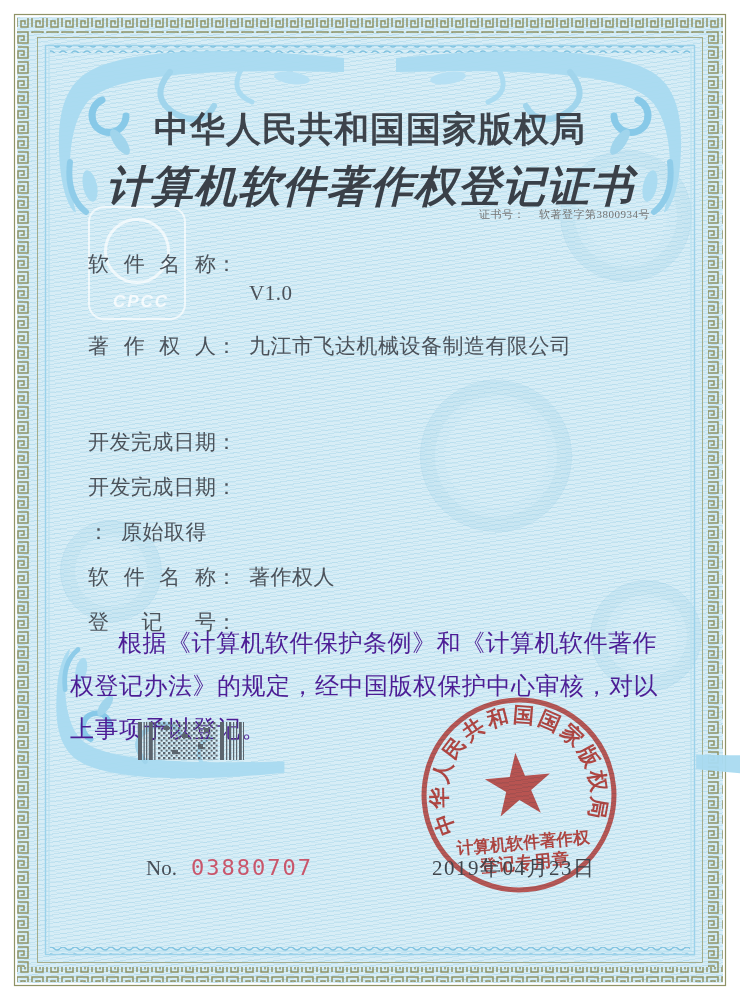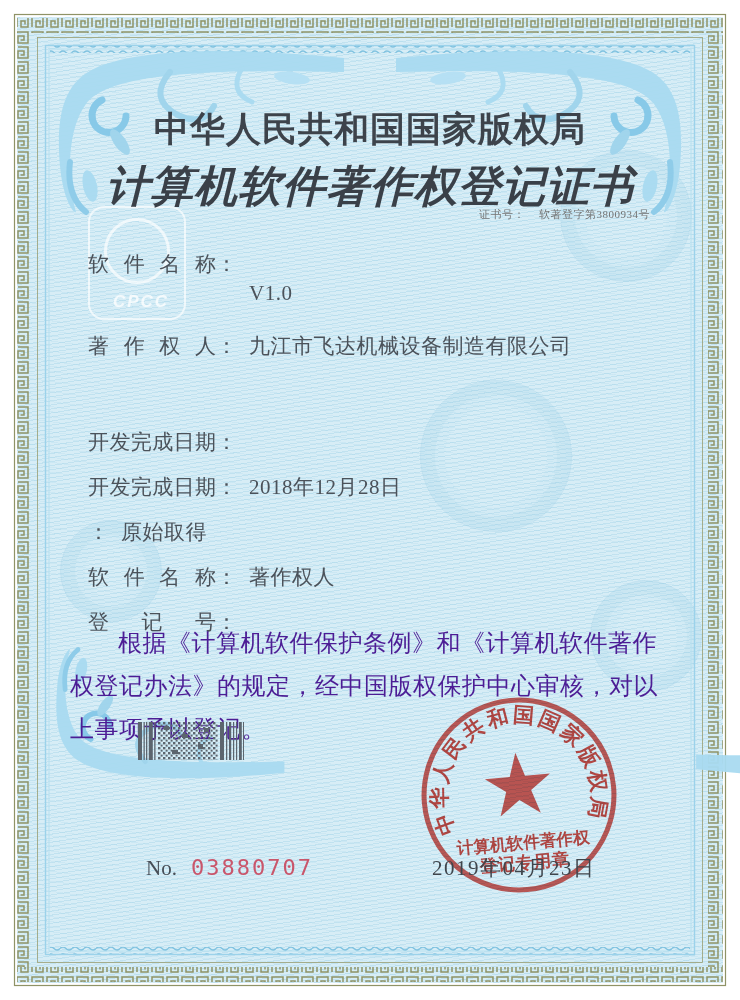--- a/index.html
+++ b/index.html
@@ -144,21 +144,20 @@
         <span class="f-colon">：</span>
       <span class="f-val">九江市飞达机械设备制造有限公司</span>
     </div>
     <div class="frow tight">
       <span class="f-label">开发完成日期</span>
         <span class="f-colon">：</span>
     </div>
     <div class="frow tight">
       <span class="f-label">开发完成日期</span>
         <span class="f-colon">：</span>
-      <span class="f-val">2018年12月28日</span>
     </div>
     <div class="frow tight">
         <span class="f-colon">：</span>
       <span class="f-val">原始取得</span>
     </div>
     <div class="frow tight">
       <span class="f-label">软件名称</span>
         <span class="f-colon">：</span>
       <span class="f-val">著作权人</span>
     </div>

